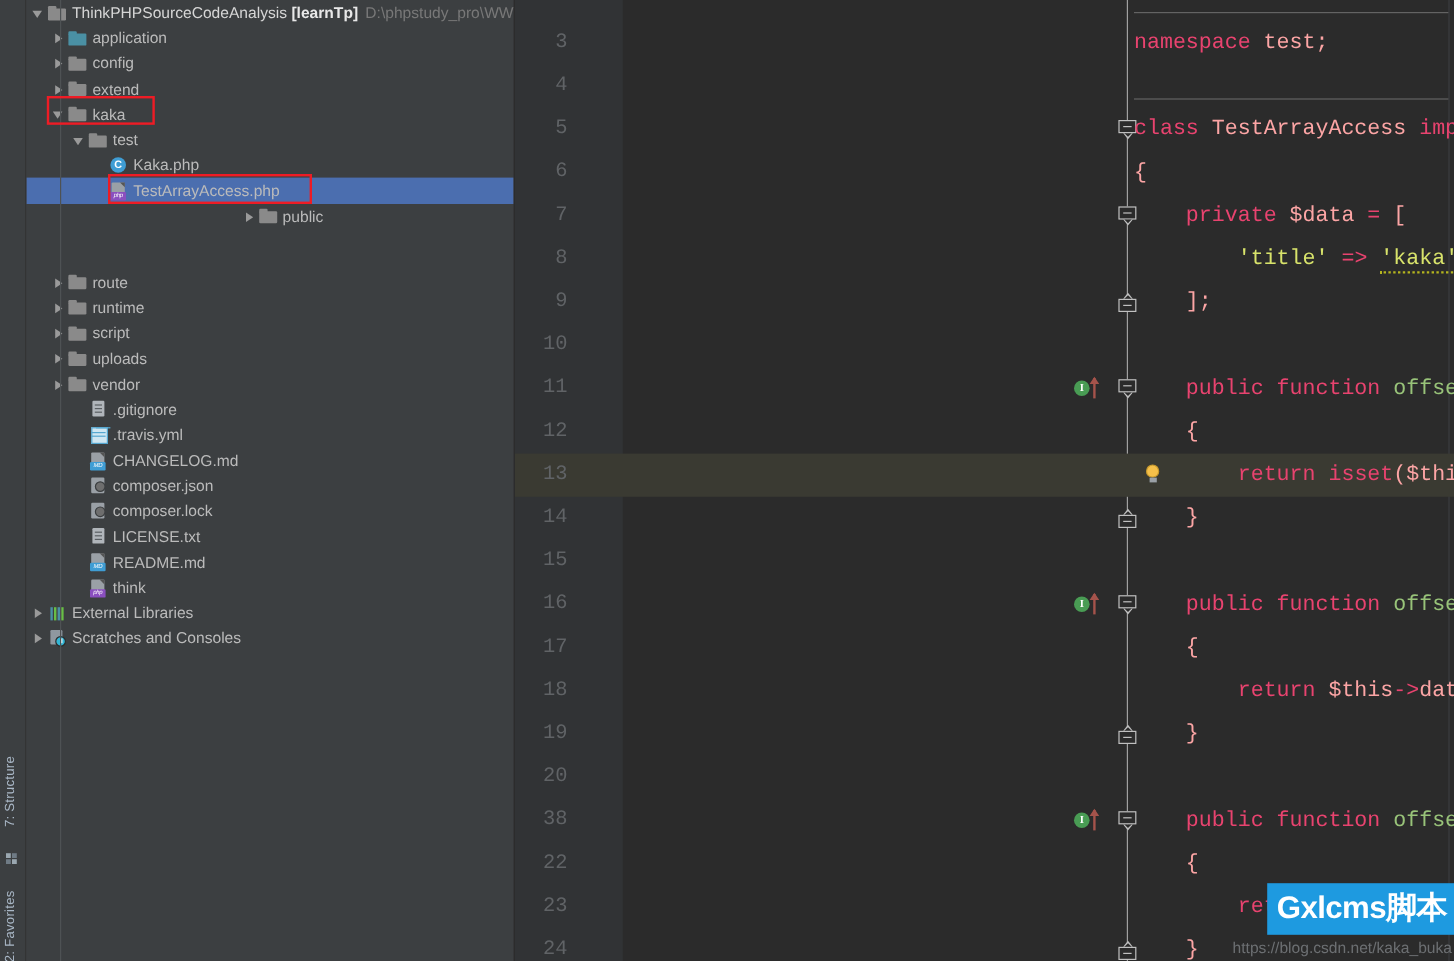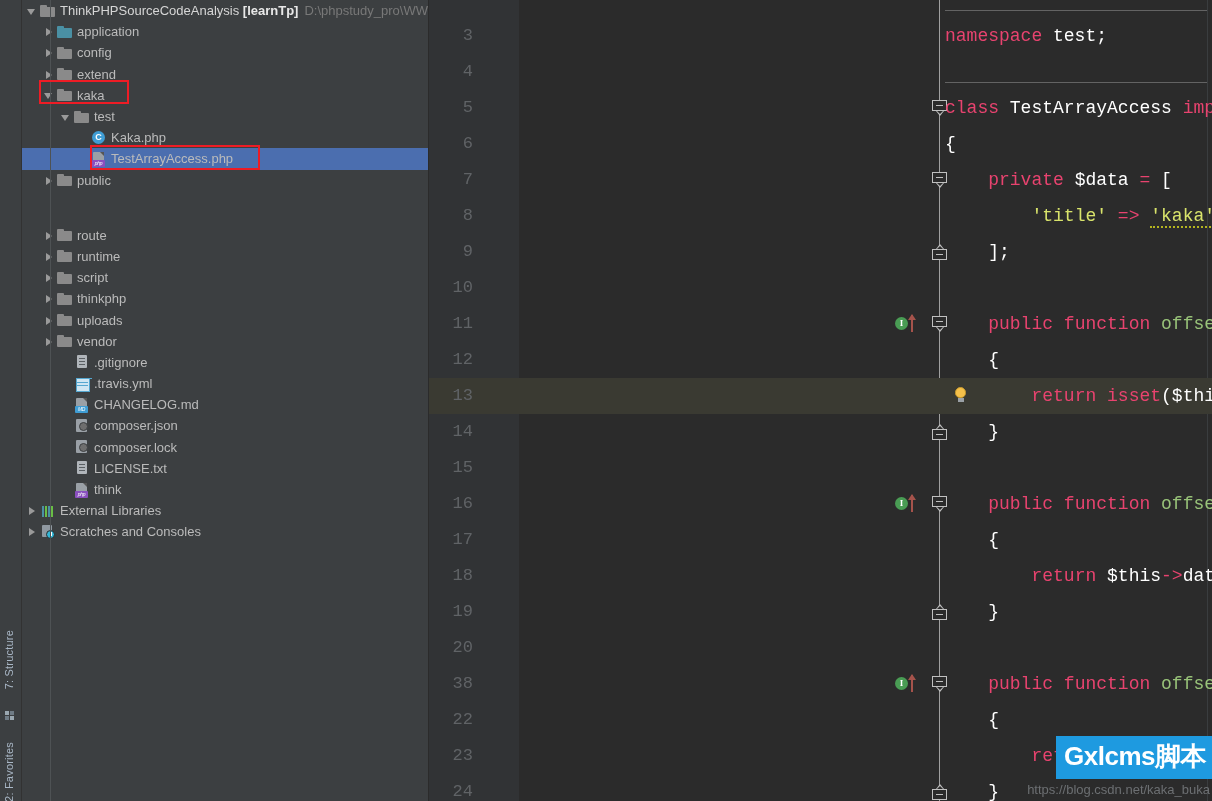--- a/index.html
+++ b/index.html
@@ -238,21 +238,21 @@
     position:absolute; left:2px; top:0px; width:11px; height:11px; border-radius:50% 50% 45% 45%;
     background:#f5c04a; border:1px solid #c79a2e;
   }
   .bulb .s{
     position:absolute; left:4.5px; top:11px; width:6px; height:4px; background:#9aa0a6;
   }
   
   .kw{ color:#e8436f; }
   .fn{ color:#98c379; }
   .str{ color:#d8e36b; }
-  .white{ color:#ffffff; }
+  .white{ color:#fca5a5; }
   .squig{
     border-bottom:2px dotted #b4b41f;
   }
   
   .right-edge{
     position:absolute; right:4px; top:0; width:1px; height:801px; background:#3a3d3f;
   }
   
   .wm{
     position:absolute; right:0px; bottom:22px;
@@ -323,44 +323,39 @@
         </div>
         <div class="row selected" style="padding-left: 55px;">
           <span class="arrow"></span>
           <span class="ico php">
             <i class="sheet"></i>
             <i class="corner"></i>
             <i class="tag">php</i>
           </span>
           <span class="lbl">TestArrayAccess.php</span>
         </div>
-        <div class="row" style="padding-left: 21px;">
+        <div class="row" style="padding-left: 21px; justify-content: center;">
           <span class="arrow right"></span>
           <span class="ico folder"></span>
           <span class="lbl">public</span>
         </div>
         <div class="row" style="padding-left: 21px; margin-top: 34px;">
           <span class="arrow right"></span>
           <span class="ico folder"></span>
           <span class="lbl">route</span>
         </div>
         <div class="row" style="padding-left: 21px;">
           <span class="arrow right"></span>
           <span class="ico folder"></span>
           <span class="lbl">runtime</span>
         </div>
         <div class="row" style="padding-left: 21px;">
           <span class="arrow right"></span>
           <span class="ico folder"></span>
           <span class="lbl">script</span>
-        </div>
-        <div class="row" style="padding-left: 21px;">
-          <span class="arrow right"></span>
-          <span class="ico folder"></span>
-          <span class="lbl">thinkphp</span>
         </div>
         <div class="row" style="padding-left: 21px;">
           <span class="arrow right"></span>
           <span class="ico folder"></span>
           <span class="lbl">uploads</span>
         </div>
         <div class="row" style="padding-left: 21px;">
           <span class="arrow right"></span>
           <span class="ico folder"></span>
           <span class="lbl">vendor</span>
@@ -403,20 +398,29 @@
           </span>
           <span class="lbl">composer.lock</span>
         </div>
         <div class="row" style="padding-left: 38px;">
           <span class="arrow"></span>
           <span class="ico txt">
             <i class="sheet"></i>
             <i class="lines"></i>
           </span>
           <span class="lbl">LICENSE.txt</span>
+        </div>
+        <div class="row" style="padding-left: 38px;">
+          <span class="arrow"></span>
+          <span class="ico php md">
+            <i class="sheet"></i>
+            <i class="corner"></i>
+            <i class="tag">MD</i>
+          </span>
+          <span class="lbl">README.md</span>
         </div>
         <div class="row" style="padding-left: 38px;">
           <span class="arrow"></span>
           <span class="ico php">
             <i class="sheet"></i>
             <i class="corner"></i>
             <i class="tag">php</i>
           </span>
           <span class="lbl">think</span>
         </div>

